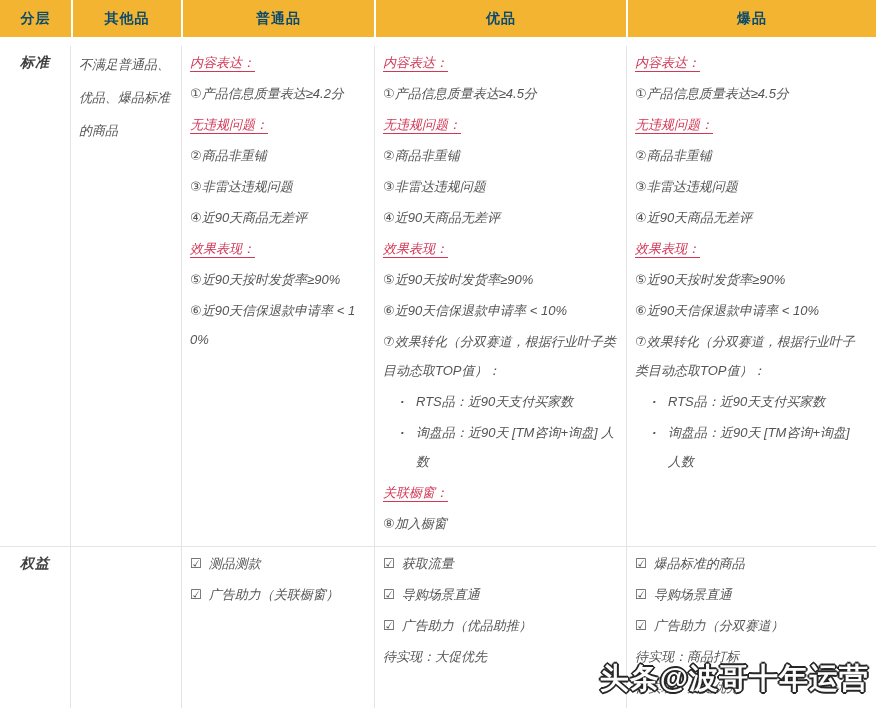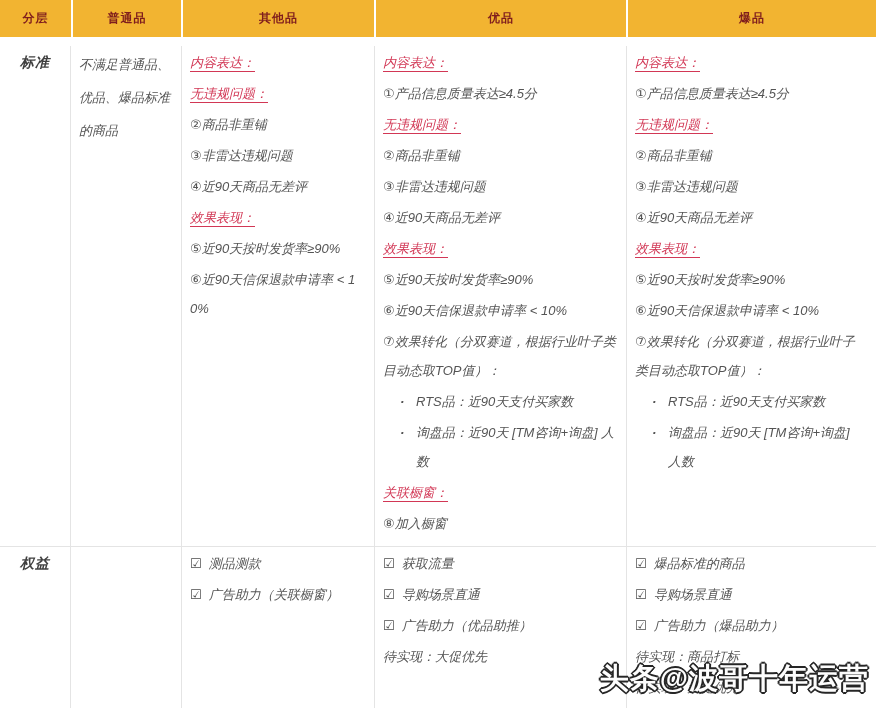--- a/index.html
+++ b/index.html
@@ -15,23 +15,23 @@
   
   .thead {
     display: grid;
     grid-template-columns: 71px 108px 191px 250px 1fr;
     gap: 2px;
     height: 37px;
     background: #ffffff;
   }
   .th {
     background: var(--header-bg, #F2B431);
-    color: #7f1d1d;
+    color: #0c4a6e;
     font-weight: bold;
-    font-size: 12px;
+    font-size: 14px;
     display: flex;
     align-items: center;
     justify-content: center;
     letter-spacing: 1px;
   }
 
   
   .tbody { margin-top: 9px; font-style: italic; }
   .trow {
     display: grid;
@@ -93,35 +93,36 @@
       1px -1px 0 #262626, -1px 1px 0 #262626;
   }
 </style>
 </head>
 <body>
 
 <div class="table">
 
   <div class="thead">
     <div class="th">分层</div>
+    <div class="th">其他品</div>
     <div class="th">普通品</div>
-    <div class="th">其他品</div>
     <div class="th">优品</div>
     <div class="th">爆品</div>
   </div>
 
   <div class="tbody">
 
     <div class="trow trow-standard">
       <div class="rowlabel">标准</div>
       <div class="cell">
           <div class="line para">不满足普通品、优品、爆品标准的商品</div>
         </div>
       <div class="cell">
           <div class="line heading">内容表达：</div>
+          <div class="line plain">①产品信息质量表达≥4.2分</div>
           <div class="line heading">无违规问题：</div>
           <div class="line plain">②商品非重铺</div>
           <div class="line plain">③非雷达违规问题</div>
           <div class="line plain">④近90天商品无差评</div>
           <div class="line heading">效果表现：</div>
           <div class="line plain">⑤近90天按时发货率≥90%</div>
           <div class="line plain">⑥近90天信保退款申请率 &lt; 10%</div>
         </div>
       <div class="cell">
           <div class="line heading">内容表达：</div>
@@ -199,21 +200,21 @@
           <div class="line check">
             <span class="ic">☑</span>
             <span class="tx">爆品标准的商品</span>
           </div>
           <div class="line check">
             <span class="ic">☑</span>
             <span class="tx">导购场景直通</span>
           </div>
           <div class="line check">
             <span class="ic">☑</span>
-            <span class="tx">广告助力（爆品助力）</span>
+            <span class="tx">广告助力（分双赛道）</span>
           </div>
           <div class="line plain">待实现：商品打标</div>
           <div class="line plain">待实现：大促优先</div>
         </div>
     </div>
 
   </div>
 </div>
 
 <div class="watermark">头条@波哥十年运营</div>

